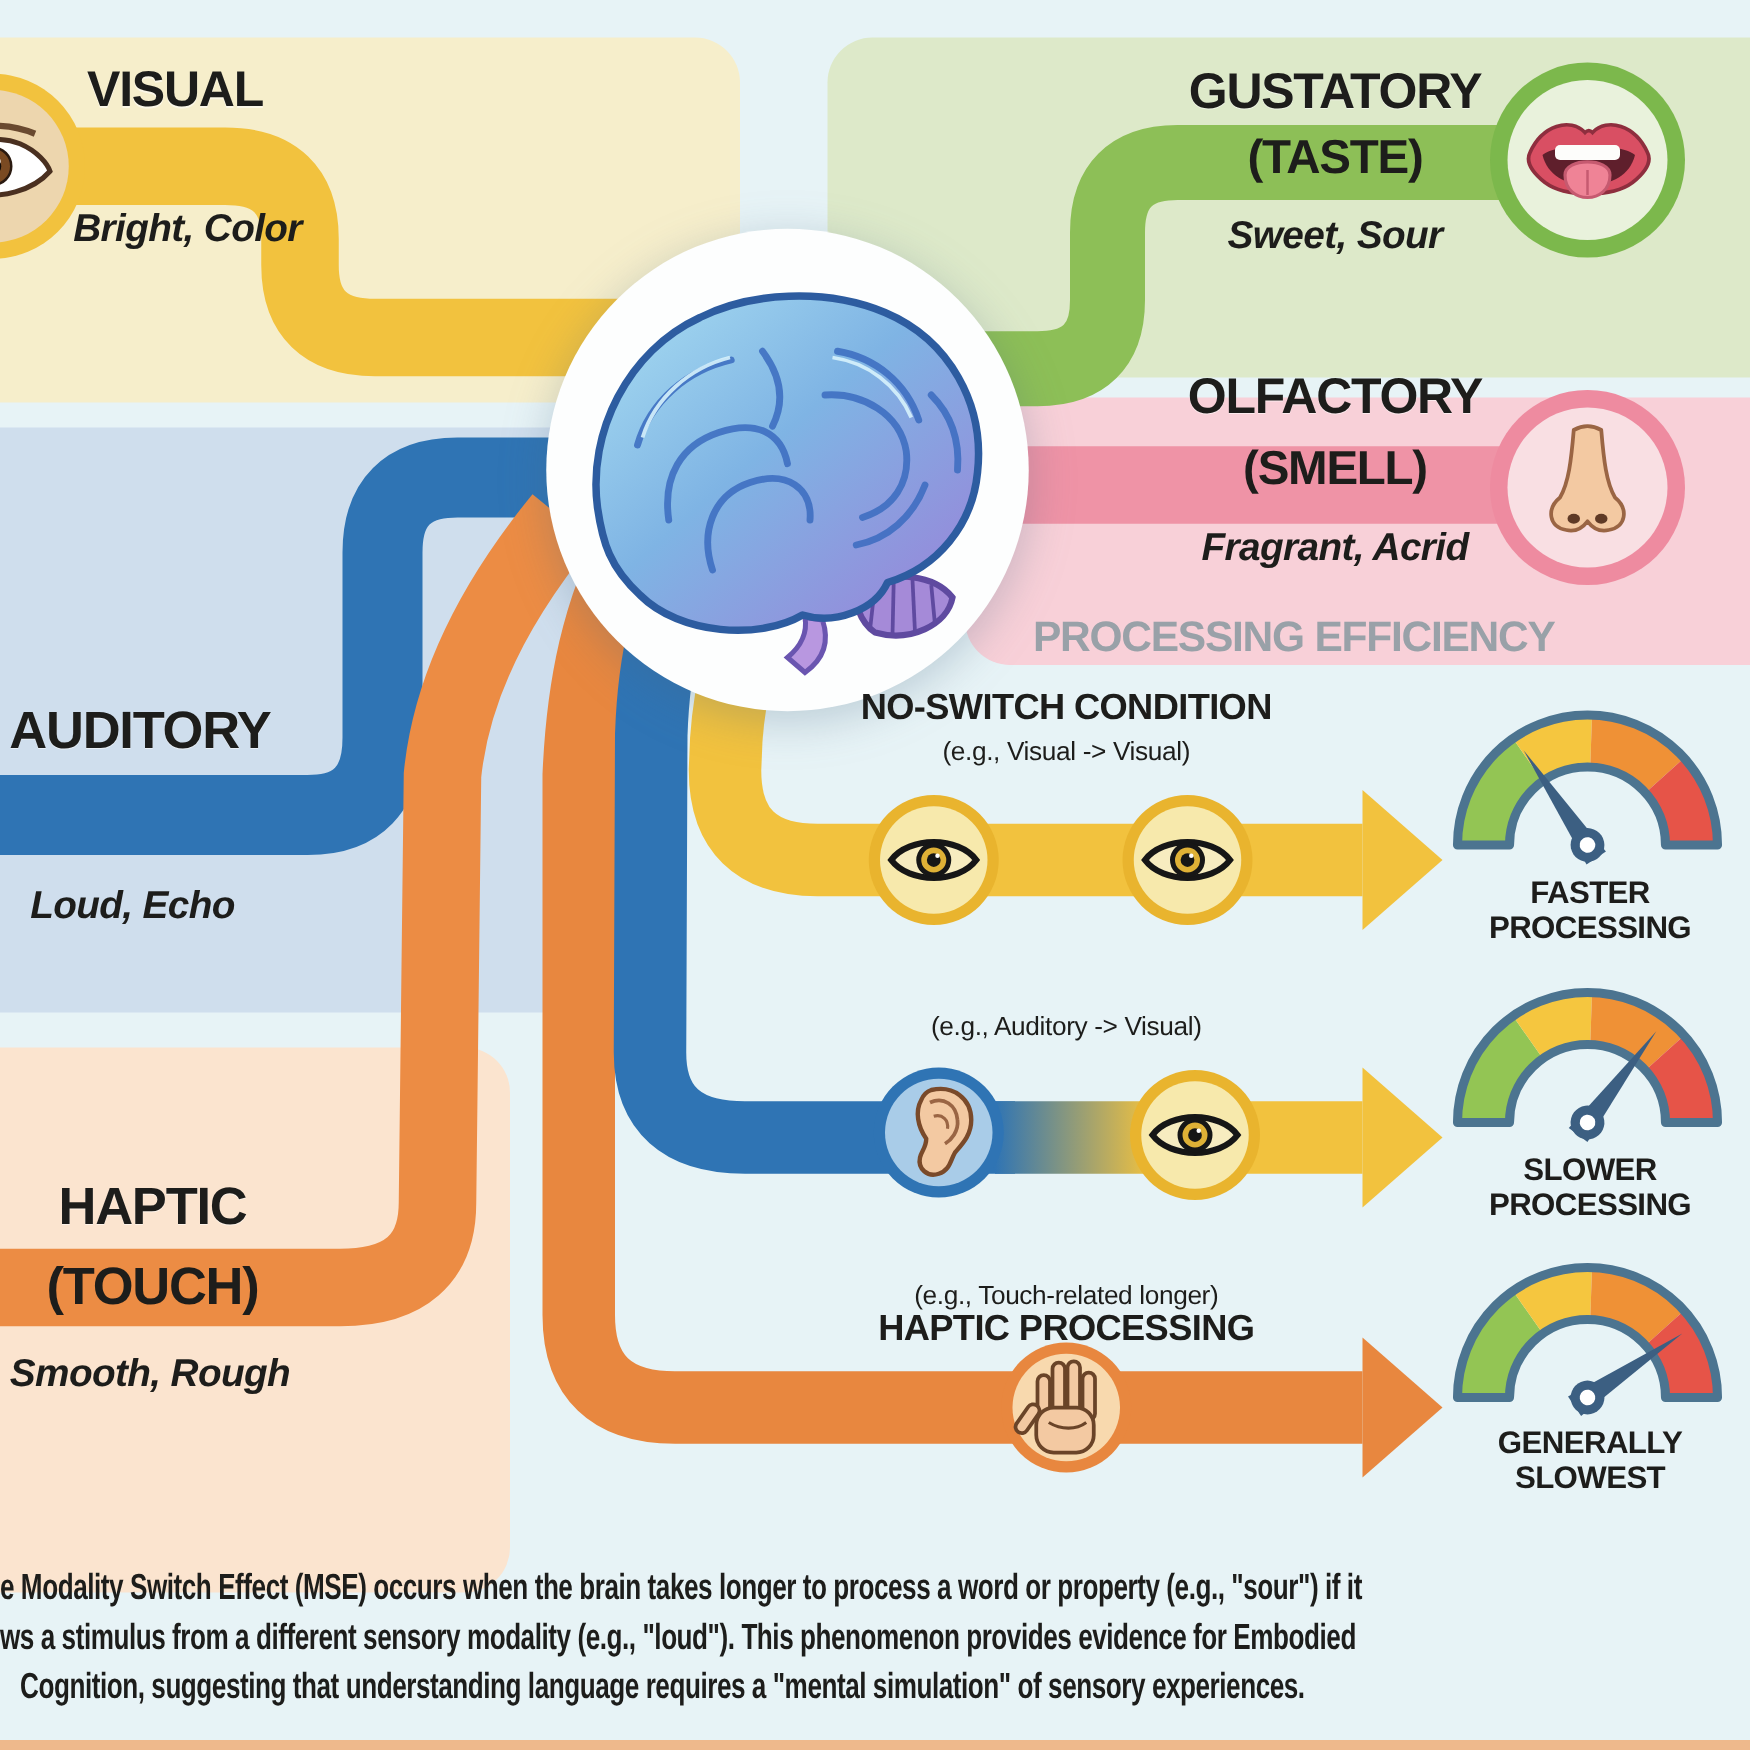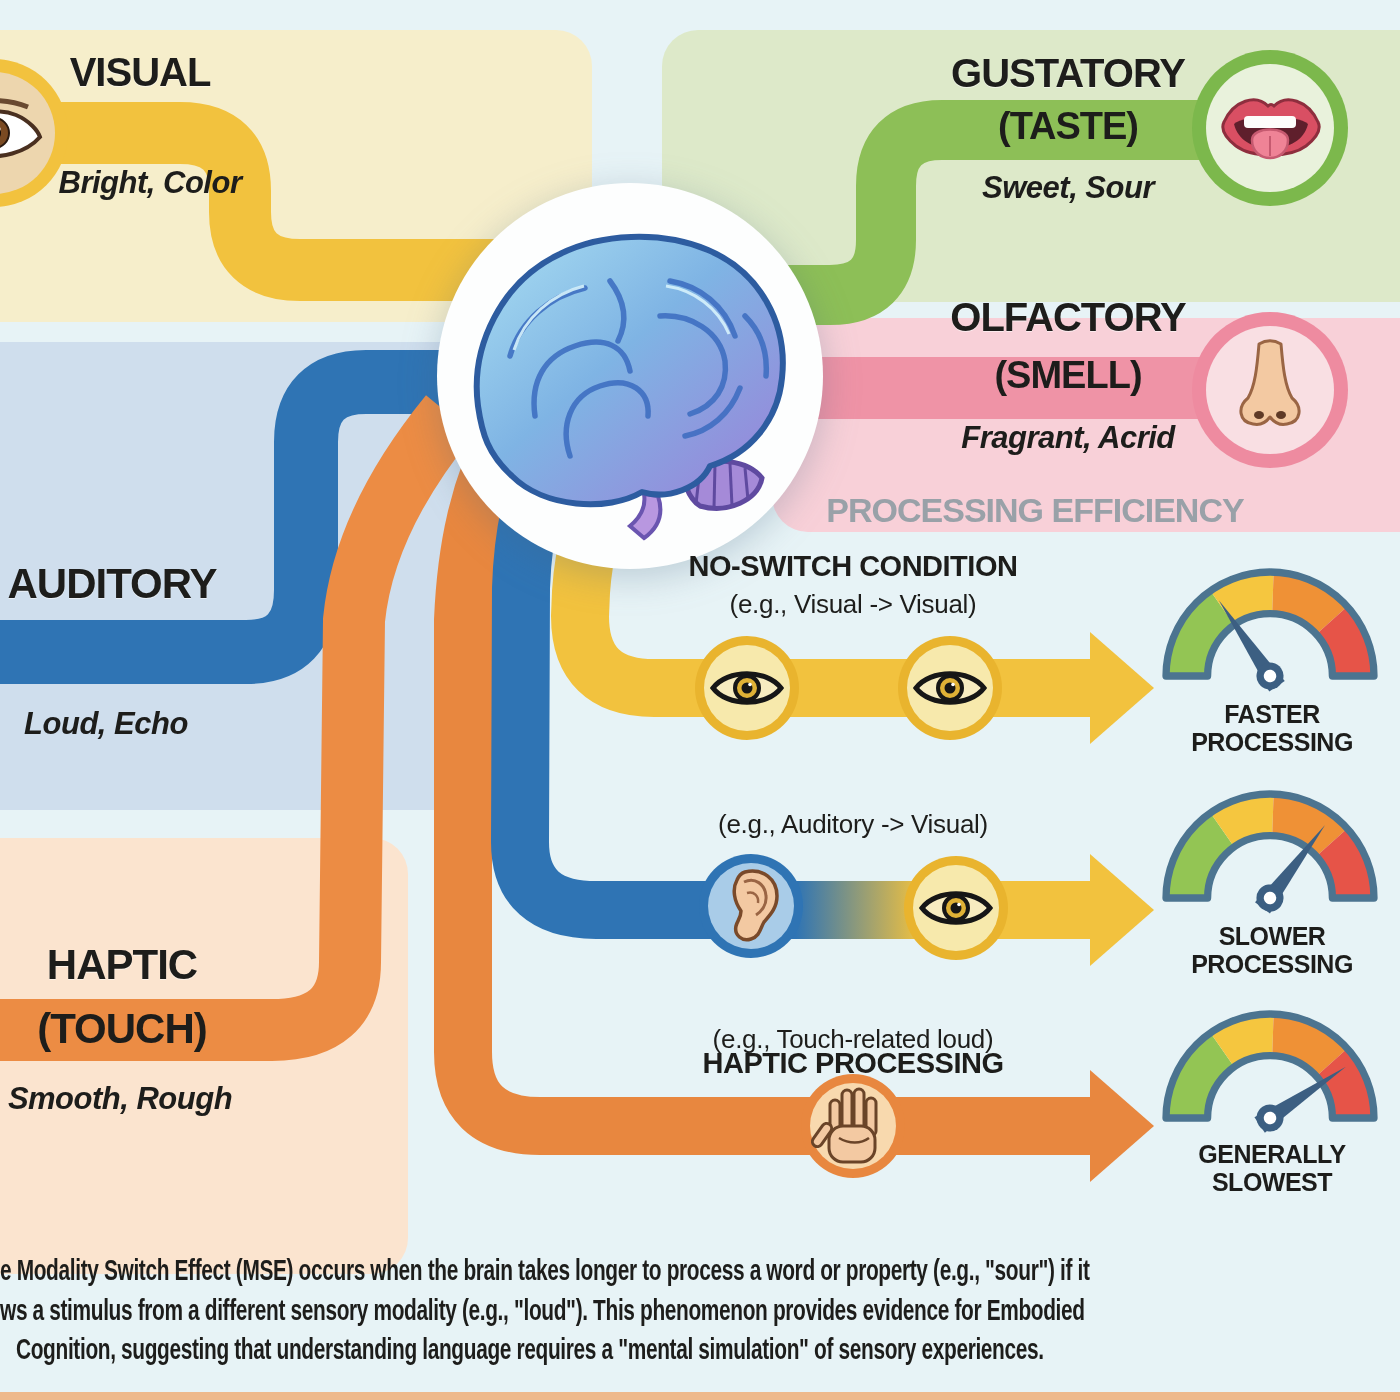--- a/index.html
+++ b/index.html
@@ -3,21 +3,21 @@
 <meta charset="utf-8">
 <style>
   html,body{margin:0;padding:0;background:#e7f3f6;}
   #stage{position:relative;width:1400px;height:1400px;overflow:hidden;
          font-family:"Liberation Sans",sans-serif;color:#1d1d1b;}
   svg{position:absolute;left:0;top:0;}
   .txt{position:absolute;transform:translateX(-50%);white-space:nowrap;line-height:1.05;}
   .ttl{font-weight:bold;letter-spacing:-1px;}
   .desc{font-style:italic;font-weight:600;letter-spacing:-0.5px;}
   .cond-t{font-weight:bold;font-size:29px;letter-spacing:-0.5px;}
-  .cond-s{font-size:26px;letter-spacing:-0.3px;}
+  .cond-s{font-size:21px;letter-spacing:-0.3px;}
   .gauge-lbl{position:absolute;width:300px;text-align:center;font-weight:bold;
              font-size:25px;line-height:28px;letter-spacing:-0.5px;}
   .sum-line{position:absolute;white-space:nowrap;font-weight:bold;font-size:29px;
             letter-spacing:-0.5px;transform:scaleX(0.72);transform-origin:left center;}
   .shadowed{text-shadow:0 1px 0 rgba(255,255,255,0.55);}
 </style>
 </head>
 <body>
 
 <div id="stage">
@@ -231,21 +231,21 @@
 <div class="txt desc" style="left:120px;top:1083px;font-size:31px;">Smooth, Rough</div>
 
 <div class="txt cond-t" style="left:853px;top:551px;">NO-SWITCH CONDITION</div>
 
 <div class="txt ttl" style="left:1035px;top:493px;font-size:34px;color:#99a1a8;">PROCESSING EFFICIENCY</div>
 <div class="txt cond-s" style="left:853px;top:591px;">(e.g., Visual -&gt; Visual)</div>
 
 <div class="txt cond-s" style="left:853px;top:811px;">(e.g., Auditory -&gt; Visual)</div>
 
 <div class="txt cond-t" style="left:853px;top:1048px;">HAPTIC PROCESSING</div>
-<div class="txt cond-s" style="left:853px;top:1026px;">(e.g., Touch-related loud)</div>
+<div class="txt cond-s" style="left:853px;top:1026px;">(e.g., Touch-related longer)</div>
 
 <div class="gauge-lbl" style="left:1122px;top:700px;">
   <div>FASTER</div>
   <div>PROCESSING</div>
 </div>
 <div class="gauge-lbl" style="left:1122px;top:922px;">
   <div>SLOWER</div>
   <div>PROCESSING</div>
 </div>
 <div class="gauge-lbl" style="left:1122px;top:1140px;">

